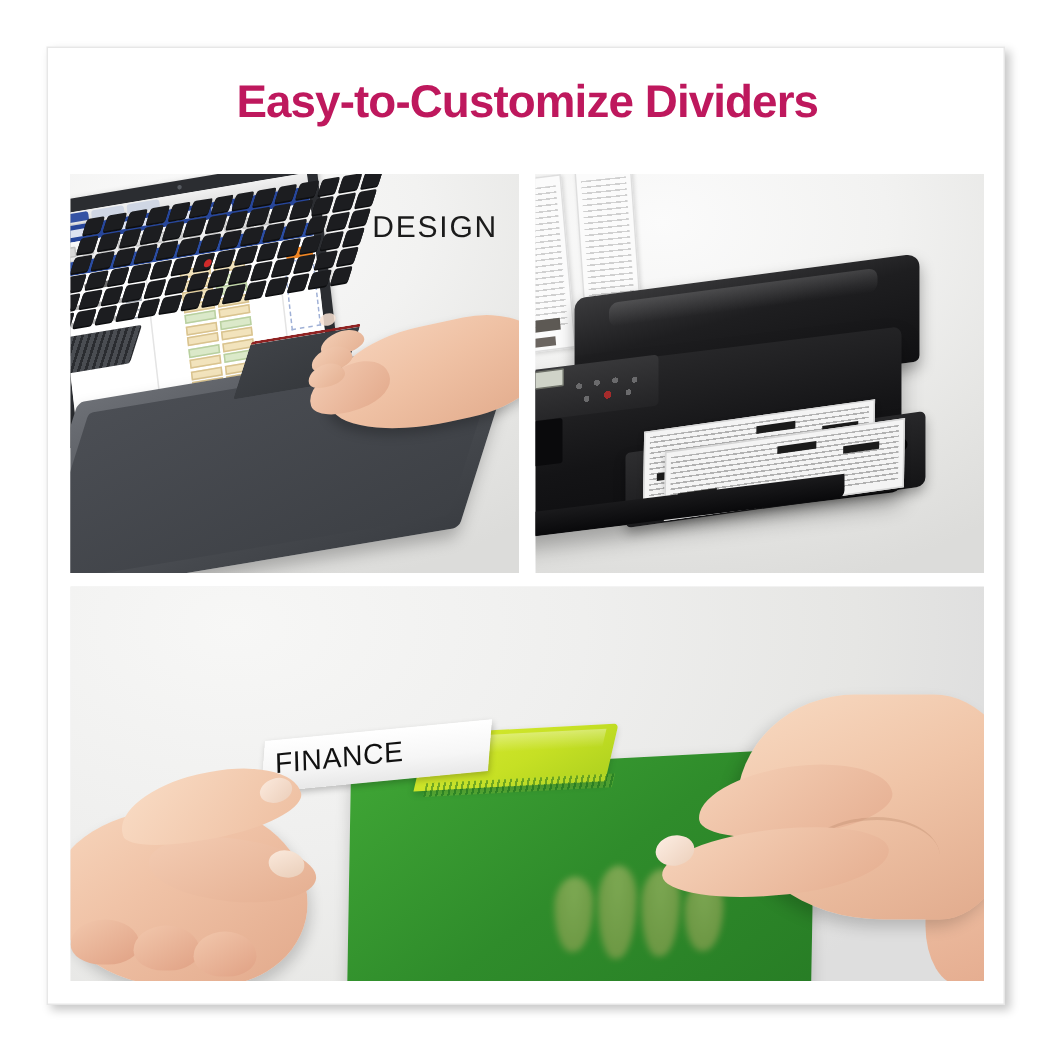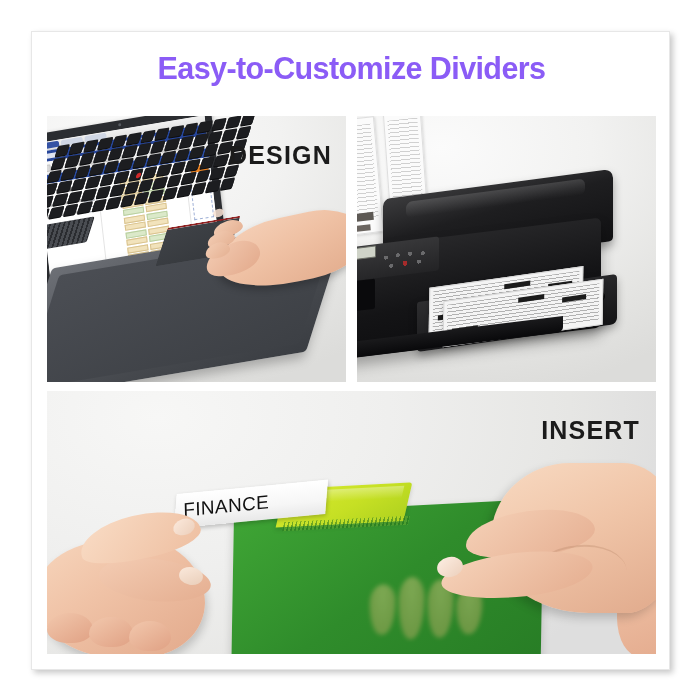--- a/index.html
+++ b/index.html
@@ -35,21 +35,21 @@
   
   .headline {
     position: absolute;
     left: 0;
     top: 19px;
     width: 639px;
     text-align: center;
     font-size: 30.5px;
     font-weight: bold;
     letter-spacing: -0.6px;
-    color: #8b5cf6;
+    color: #be185d;
     white-space: nowrap;
   }
 
   
   .panel {
     position: absolute;
     overflow: hidden;
     background: #ececeb;
   }
   .panel-design { left: 15px;  top: 84px;  width: 299px; height: 266px; }
@@ -62,22 +62,22 @@
     background:
       radial-gradient(ellipse 120% 95% at 28% 12%, #fbfbfb 0%, #f2f2f1 42%, #e4e4e2 78%, #dcdcda 100%);
   }
   .panel-insert .backdrop {
     background:
       radial-gradient(ellipse 85% 130% at 18% 10%, #f7f7f6 0%, #efefee 45%, #e6e6e4 80%, #dedede 100%);
   }
 
   .panel-caption {
     position: absolute;
-    font-size: 25px;
-    font-weight: 700;
+    font-size: 20px;
+    font-weight: 400;
     letter-spacing: 1.2px;
     color: #1b1b1b;
     white-space: nowrap;
   }
   .cap-design { right: 14px; top: 25px; }
   .cap-print  { right: 14px; top: 25px; }
   .cap-insert { right: 16px; top: 25px; }
 
   
   .laptop {
@@ -748,17 +748,16 @@
         <div class="hand-right">
           <div class="hright-wrist"></div>
           <div class="hright-back"></div>
           <div class="hright-index"></div>
           <div class="hright-crease"></div>
           <div class="hright-thumb"></div>
           <div class="hright-nail"></div>
         </div>
       </div>
 
-      <div class="panel-caption cap-insert">INSERT</div>
     </div>
 
   </div>
 </div>
 
 </body></html>

